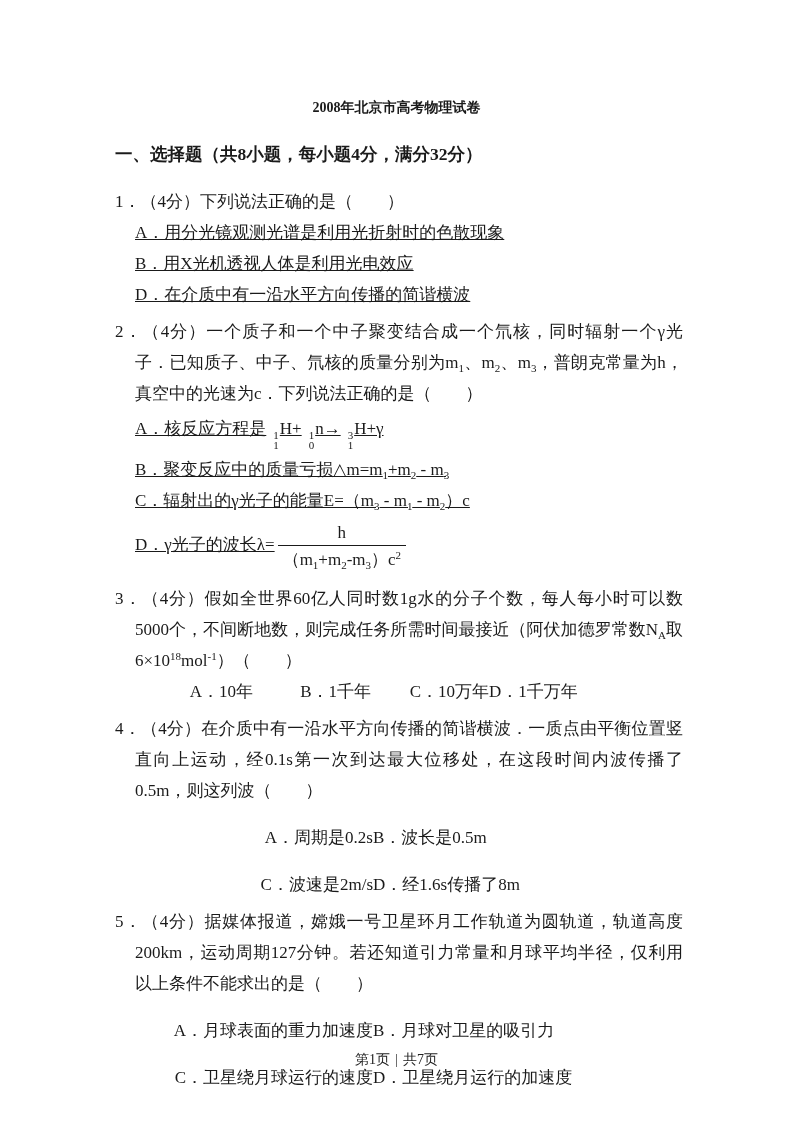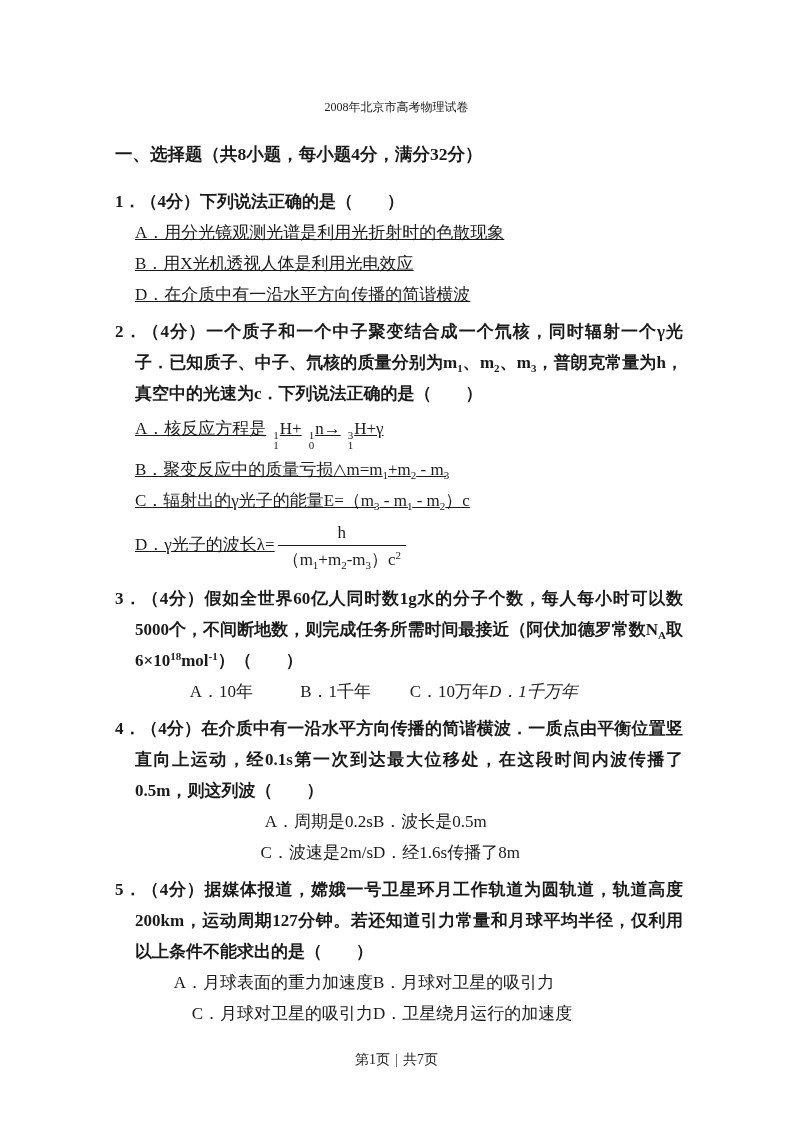--- a/index.html
+++ b/index.html
@@ -3,34 +3,34 @@
 <meta charset="utf-8">
 <style>
   html,body{margin:0;padding:0;background:#fff;}
   .page{
     width:793px;height:1122px;background:#ffffff;color:#1a1a1a;
     font-family:"Liberation Serif","DejaVu Serif",serif;
     font-size:17px;line-height:31px;
     position:relative;box-sizing:border-box;padding-top:92px;overflow:hidden;
   }
   .title{
-    text-align:center;font-size:12px;font-weight:normal;line-height:31px;
+    text-align:center;font-size:14px;font-weight:bold;line-height:31px;
   }
   .section-heading{
     margin:16px 110px 16px 115px;font-weight:bold;font-size:17.5px;
   }
   .question{margin:6px 110px 0 115px;}
-  .stem{padding-left:20px;text-indent:-20px;text-align:justify;font-weight:bold;}
+  .stem{padding-left:20px;text-indent:-20px;text-align:justify;}
   .opt-list .option{margin-left:20px;text-decoration:underline;}
   .opt-eq{padding:4px 0;}
   .opt-frac{padding:6px 0;}
   .opt-row{display:flex;margin-left:20px;text-align:right;}
   .opt-row-4 .cell{width:118px;flex:0 0 auto;}
-  .opt-row-4 .cell:last-child{width:auto;font-style:italic;}
-  .opt-row-2 .cell{width:238px;flex:0 0 auto;}
+  .opt-row-4 .cell:last-child{width:auto;}
+  .opt-row-2 .cell{width:238px;flex:0 0 auto;margin-top:16px;}
   .opt-row-2 .cell:last-child{width:auto;}
   sub,sup{font-size:11px;line-height:0;}
   sub{vertical-align:-4px;}
   sup{vertical-align:6px;}
   .nuc{
     display:inline-flex;flex-direction:column;align-items:flex-start;
     font-size:11px;line-height:10px;vertical-align:-5px;margin:0 1px 0 7px;
   }
   .frac{
     display:inline-block;vertical-align:middle;text-align:center;
@@ -103,21 +103,21 @@
     </div>
   </div>
 
   <div class="question">
     <div class="stem">5．（4分）据媒体报道，嫦娥一号卫星环月工作轨道为圆轨道，轨道高度200km，运动周期127分钟。若还知道引力常量和月球平均半径，仅利用以上条件不能求出的是（　　）</div>
     <div class="opt-row opt-row-2">
       <span class="cell">A．月球表面的重力加速度</span>
       <span class="cell">B．月球对卫星的吸引力</span>
     </div>
     <div class="opt-row opt-row-2">
-      <span class="cell">C．月球对卫星的吸引力</span>
+      <span class="cell">C．卫星绕月球运行的速度</span>
       <span class="cell">D．卫星绕月运行的加速度</span>
     </div>
   </div>
 
   <div class="footer">
     <span>第1页</span><span class="sep">|</span><span>共7页</span>
   </div>
 
 </div>
 

